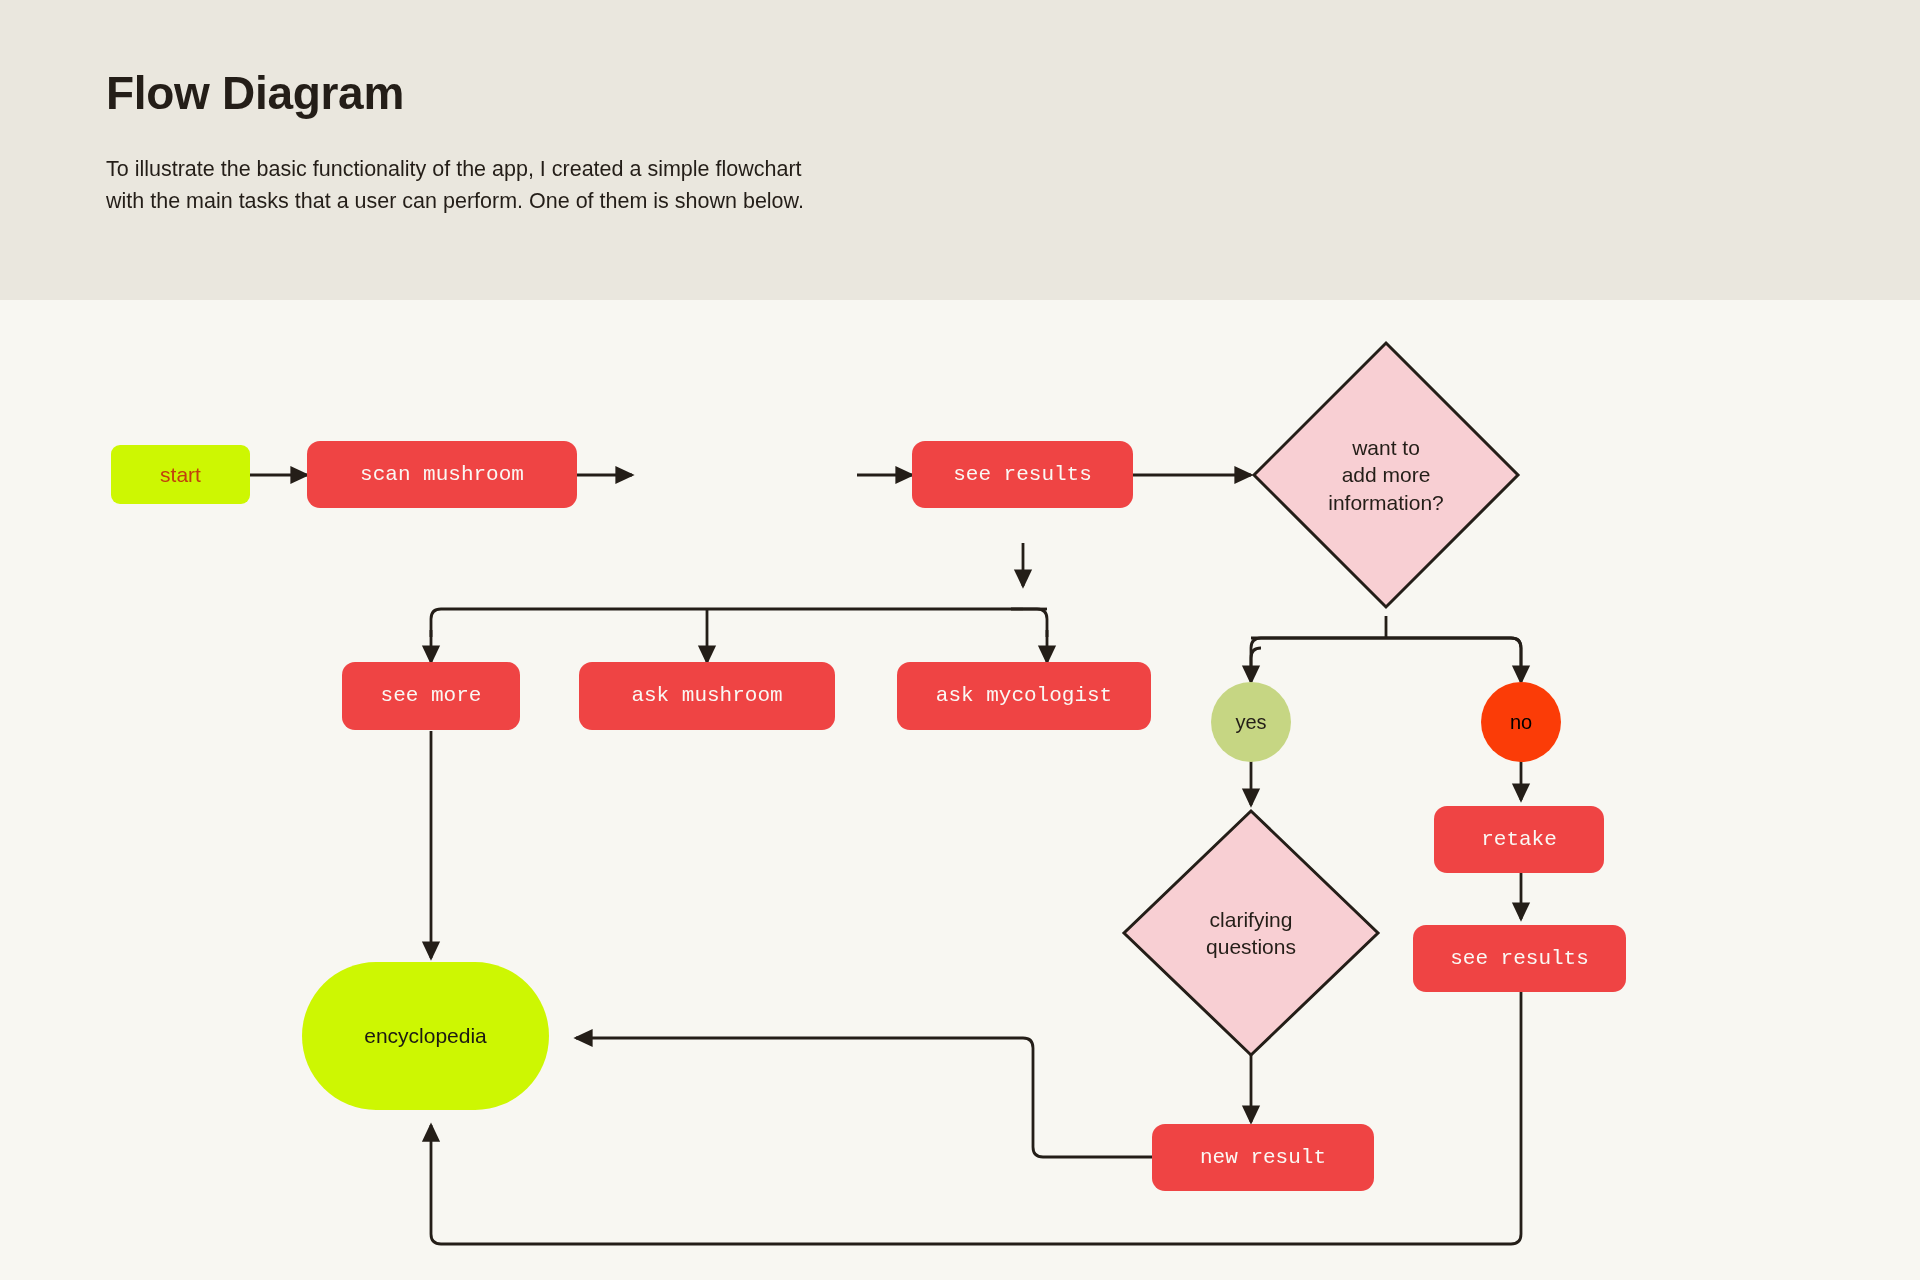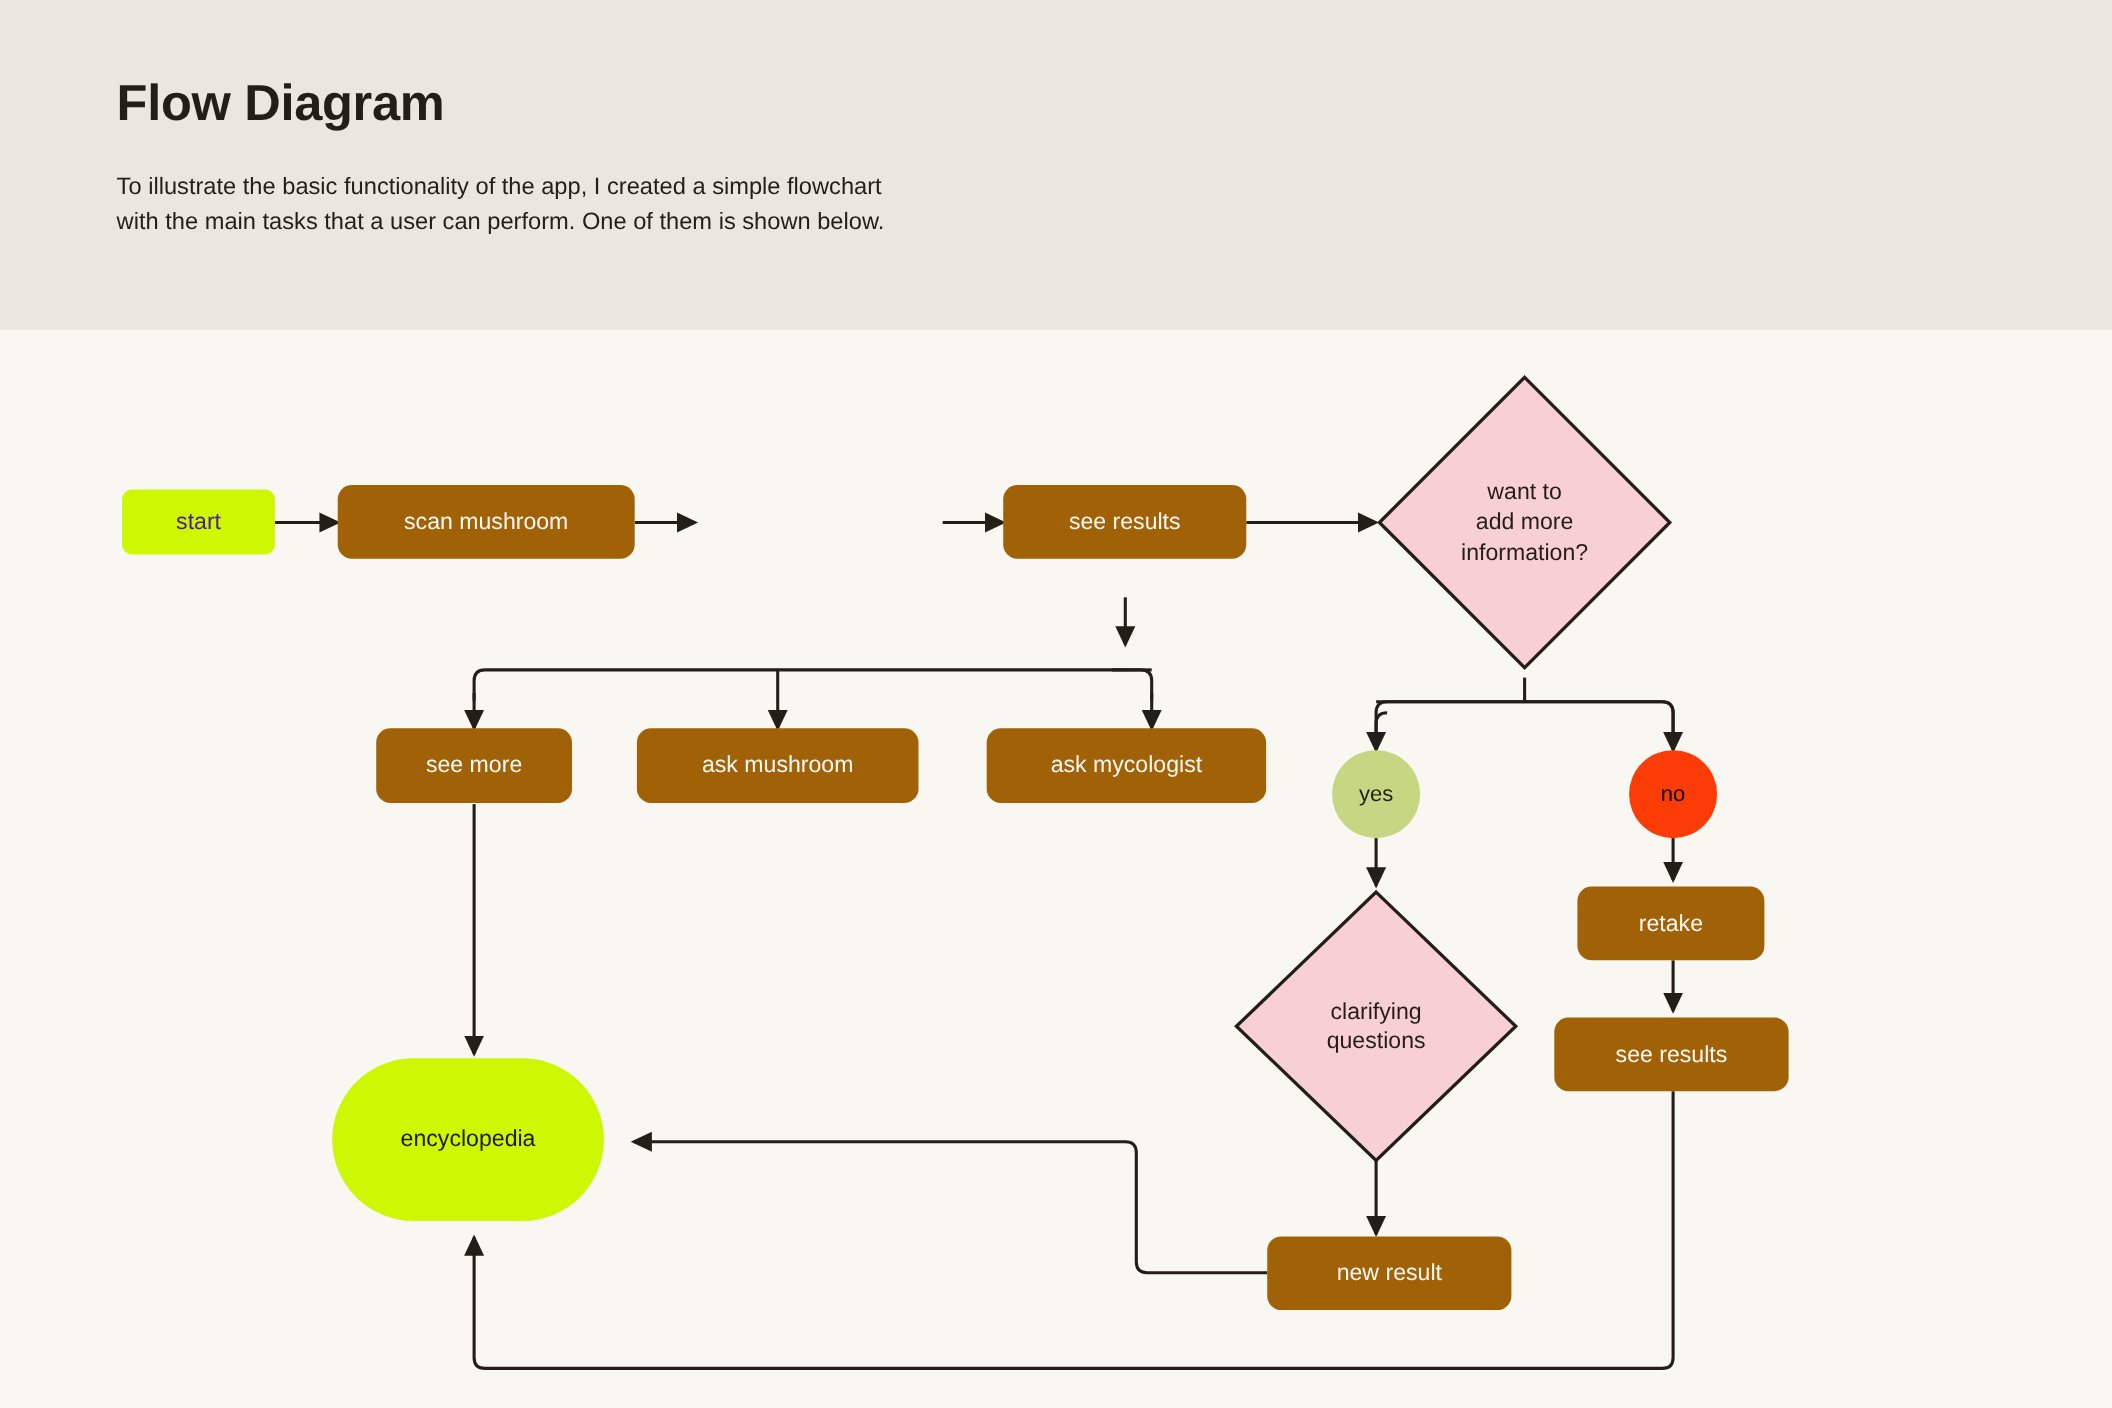--- a/index.html
+++ b/index.html
@@ -80,27 +80,28 @@
     align-items: center;
     justify-content: center;
     text-align: center;
     font-size: 21px;
     line-height: 1.22;
     z-index: 3;
     user-select: none;
   }
 
   .node.rect {
-    background: #a16207;
+    background: #ef4444;
     color: #FAF8F4;
     border-radius: 13px;
+    font-family: Liberation Mono, monospace;
   }
   .node.rect-start {
     background: #CDF702;
-    color: #4c1d95;
+    color: #c2410c;
     border-radius: 9px;
   }
   .node.rect-outline {
     background: #F8F7F2;
     color: #241E18;
     border: 3px solid #FA3C0A;
     border-radius: 13px;
   }
   .node.pill {
     background: #CDF702;

